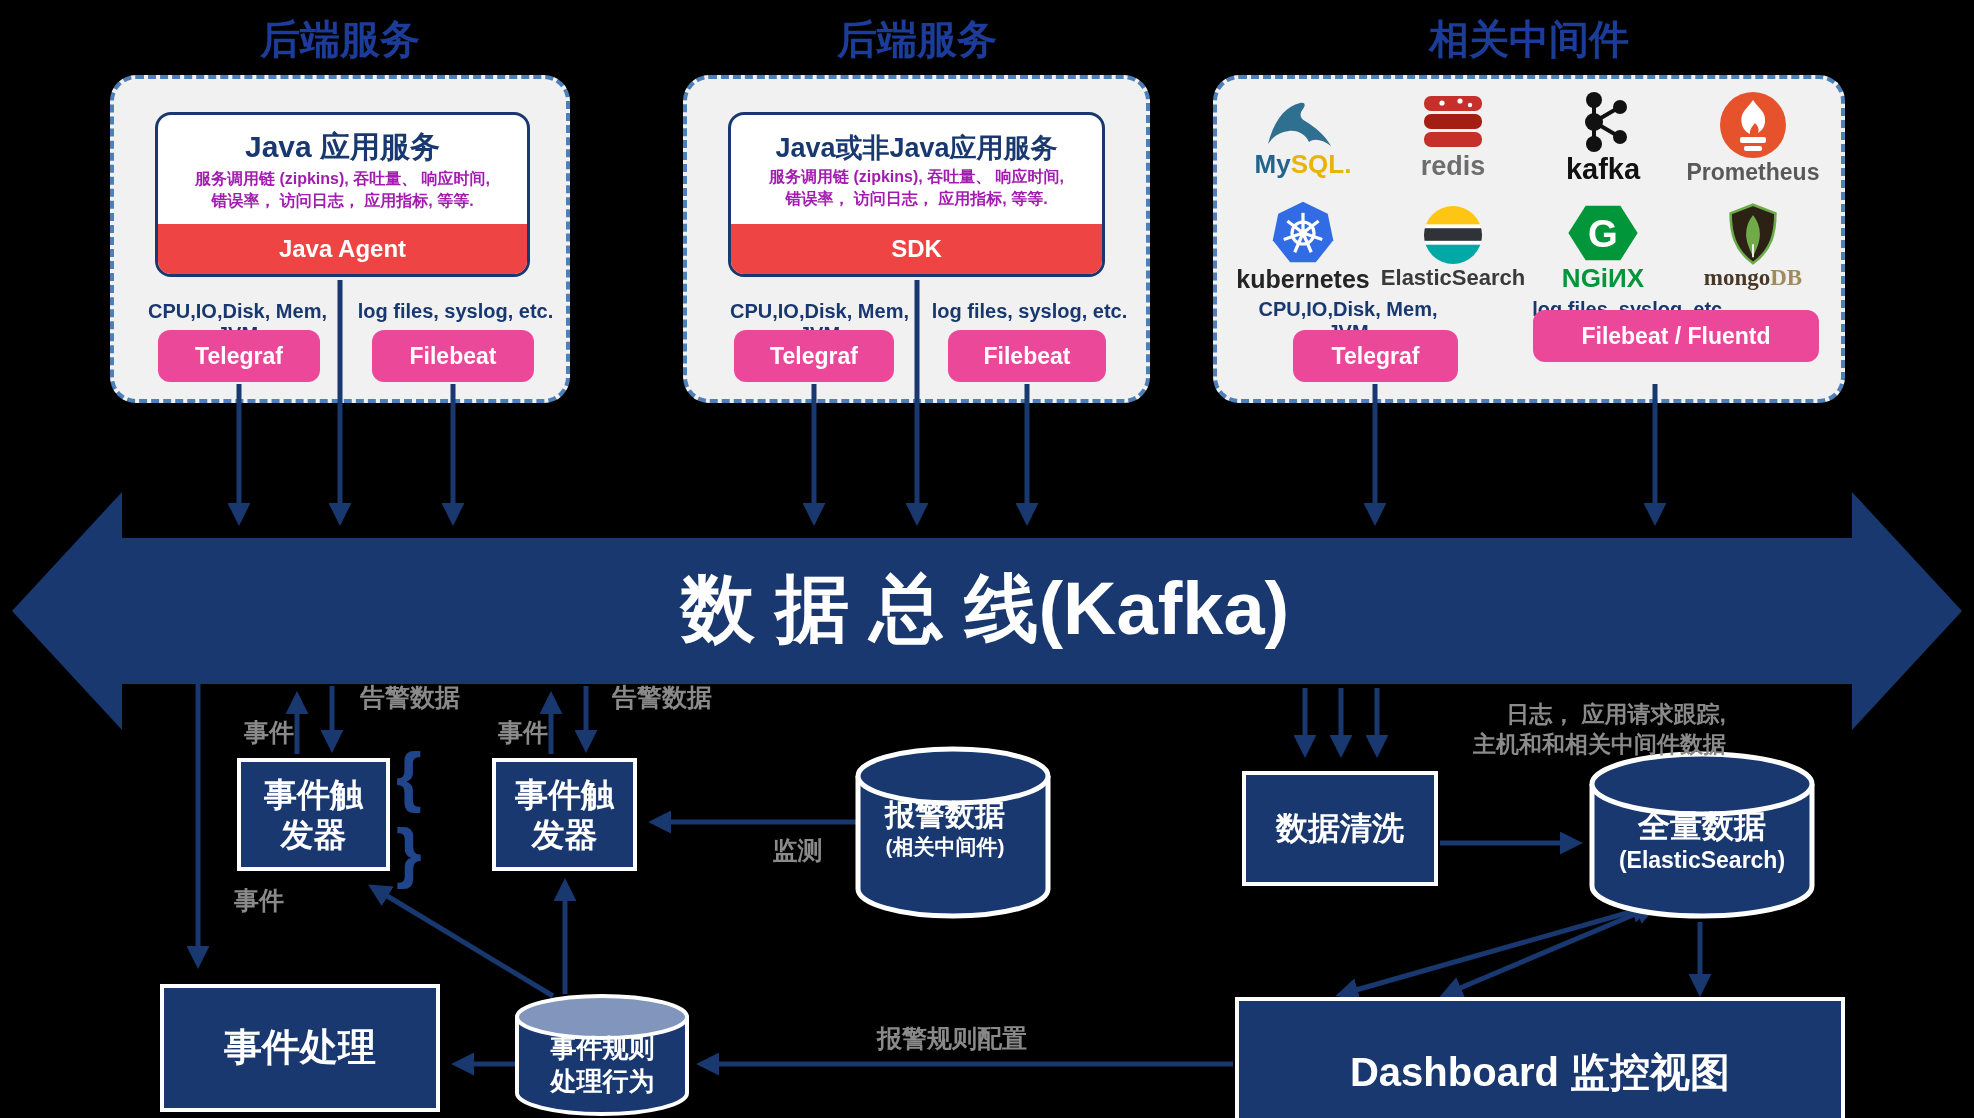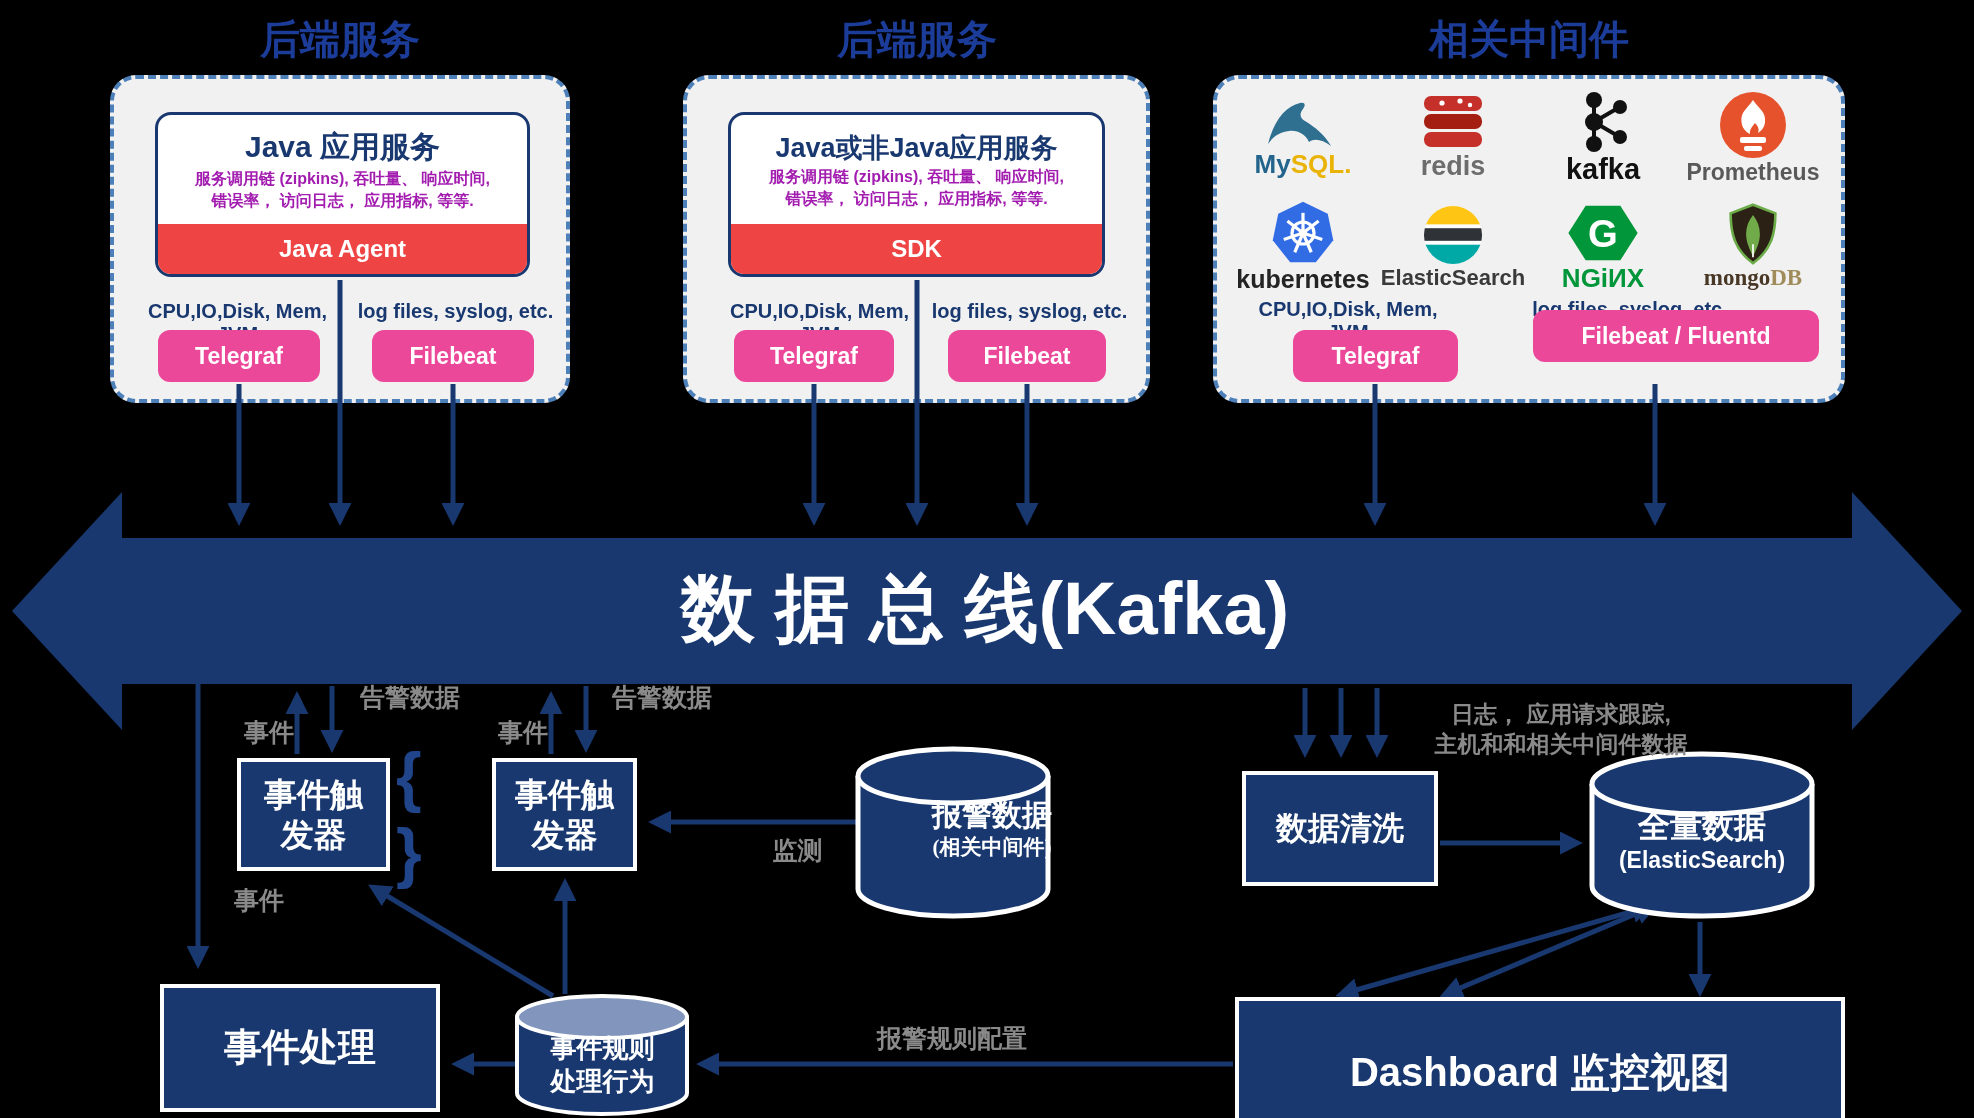--- a/index.html
+++ b/index.html
@@ -229,38 +229,38 @@
   </svg>
 
   <div class="bus-label">数 据 总 线(Kafka)</div>
 
   <div class="grey" style="left:224px;top:716px;width:90px;">事件</div>
   <div class="grey" style="left:340px;top:681px;width:140px;">告警数据</div>
   <div class="grey" style="left:478px;top:716px;width:90px;">事件</div>
   <div class="grey" style="left:592px;top:681px;width:140px;">告警数据</div>
   <div class="grey" style="left:214px;top:884px;width:90px;">事件</div>
   <div class="grey" style="left:750px;top:834px;width:95px;">监测</div>
-  <div class="grey" style="left:1396px;top:700px;width:330px;text-align:center;font-size:23px;line-height:1.3;">
+  <div class="grey" style="left:1396px;top:700px;width:330px;text-align:right;font-size:23px;line-height:1.3;">
     <div>日志， 应用请求跟踪,</div>
     <div>主机和和相关中间件数据</div>
   </div>
   <div class="grey" style="left:842px;top:1022px;width:220px;">报警规则配置</div>
 
   <div class="brace">{ }</div>
 
   <div class="navy-box" style="left:237px;top:758px;width:153px;height:113px;font-size:33px;">
     <div>事件触</div>
     <div>发器</div>
   </div>
   <div class="navy-box" style="left:492px;top:758px;width:145px;height:113px;font-size:33px;">
     <div>事件触</div>
     <div>发器</div>
   </div>
 
-  <div class="cyl-label" style="left:897px;top:796px;width:190px;font-family:Liberation Serif, serif;">
+  <div class="cyl-label" style="left:850px;top:796px;width:190px;">
     <div style="font-size:30px;">报警数据</div>
     <div style="font-size:21px;">(相关中间件)</div>
   </div>
   <div class="cyl-label" style="left:1592px;top:806px;width:220px;">
     <div style="font-size:32px;">全量数据</div>
     <div style="font-size:23px;">(ElasticSearch)</div>
   </div>
   <div class="cyl-label" style="left:517px;top:1032px;width:171px;">
     <div style="font-size:26px;">事件规则</div>
     <div style="font-size:26px;">处理行为</div>

